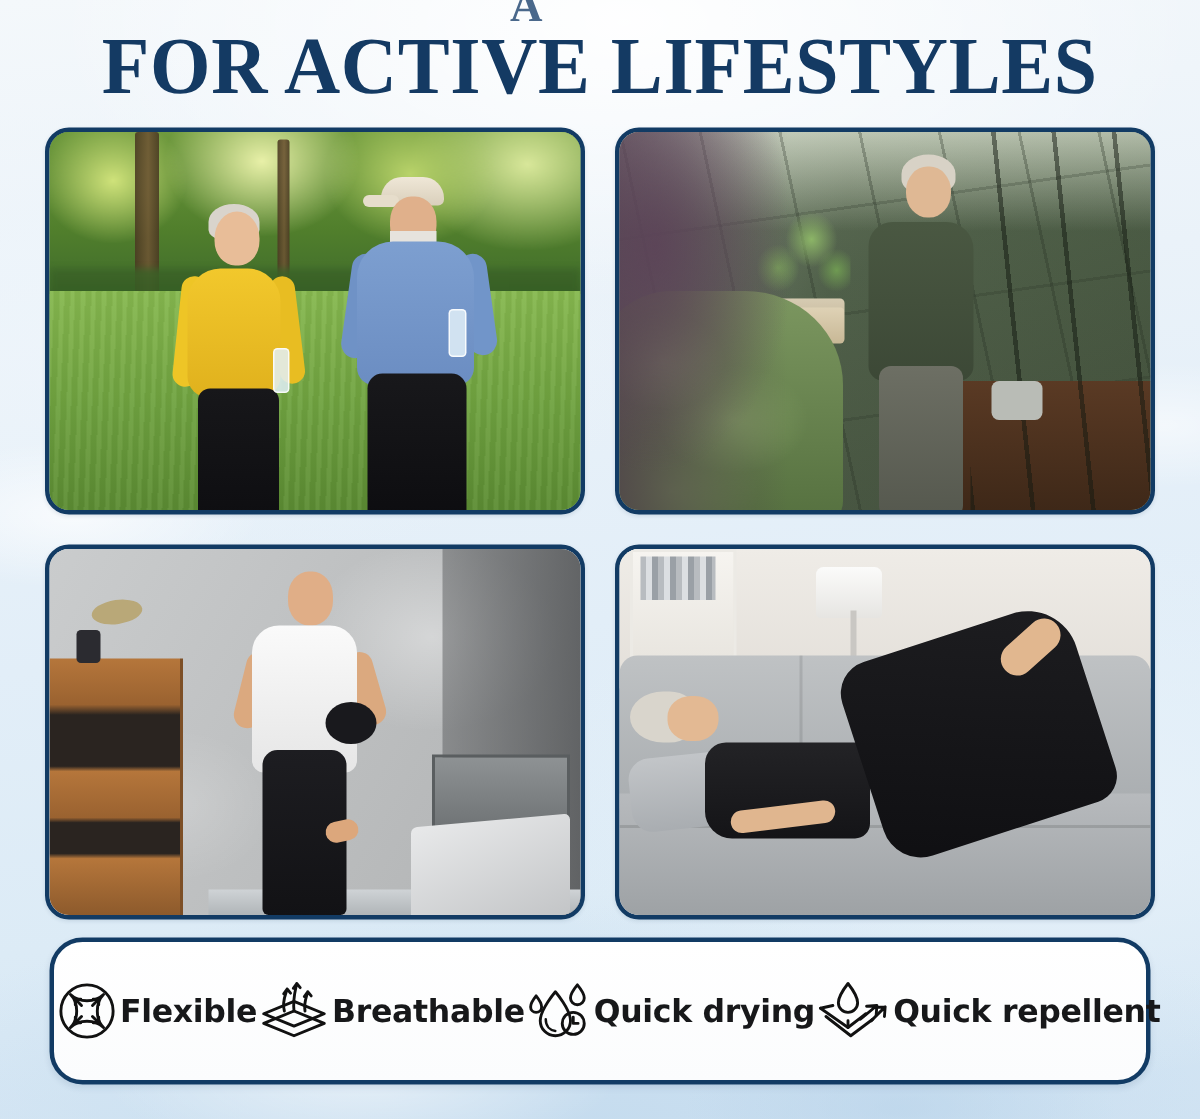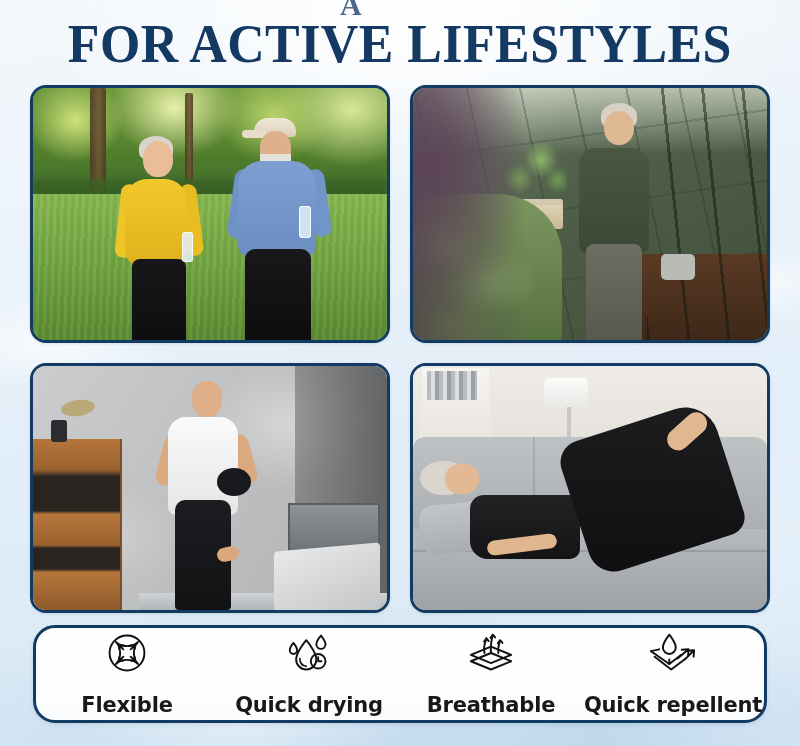--- a/index.html
+++ b/index.html
@@ -257,24 +257,24 @@
     border: 3px solid #123b64;
     border-radius: 22px;
     display: flex;
     align-items: center;
     box-shadow: 0 2px 4px rgba(20,50,85,0.10);
   }
   .feature {
     flex: 1 1 0;
     height: 100%;
     display: flex;
-    flex-direction: column;
+    flex-direction: row;
     align-items: center;
     justify-content: center;
-    gap: 18px;
+    gap: 0;
   }
   .feature .ficon { height: 44px; display:flex; align-items:center; justify-content:center; }
   .feature .flabel {
     font-family: "DejaVu Sans", sans-serif;
     font-weight: 700;
     font-size: 21px;
     color: #17181a;
     letter-spacing: -0.2px;
     white-space: nowrap;
   }
@@ -387,43 +387,43 @@
           <path d="M28 20 L32.5 15.5 M32.5 15.5 L28.5 15.5 M32.5 15.5 L32.5 19.5"></path>
           <path d="M20 28 L15.5 32.5 M15.5 32.5 L19.5 32.5 M15.5 32.5 L15.5 28.5"></path>
           <path d="M28 28 L32.5 32.5 M32.5 32.5 L28.5 32.5 M32.5 32.5 L32.5 28.5"></path>
         </svg>
       </div>
       <div class="flabel">Flexible</div>
     </div>
 
     <div class="feature">
       <div class="ficon">
+        <svg width="50" height="44" viewBox="0 0 54 48" fill="none" stroke="#111" stroke-width="2.1" stroke-linecap="round" stroke-linejoin="round">
+          <path d="M5 26 L27 17 L49 26 L27 35 Z"></path>
+          <path d="M5 33 L27 24 L49 33 L27 42 Z"></path>
+          <path d="M20 24 C18 17 21 12 22 8 M22 8 L19.5 11.5 M22 8 L24.5 11"></path>
+          <path d="M27 24 C26 15 28 9 29 4 M29 4 L26.5 7.5 M29 4 L31.5 7"></path>
+          <path d="M35 24 C34 18 36 14 37 10 M37 10 L34.5 13.5 M37 10 L39.5 13"></path>
+        </svg>
+      </div>
+      <div class="flabel">Breathable</div>
+    </div>
+
+    <div class="feature">
+      <div class="ficon">
         <svg width="46" height="44" viewBox="0 0 50 48" fill="none" stroke="#111" stroke-width="2.1" stroke-linecap="round" stroke-linejoin="round">
           <path d="M22 10 C22 10 33 23 33 31 A11 11 0 0 1 11 31 C11 23 22 10 22 10 Z"></path>
           <path d="M15 30 C15 35 18 38 22 38.5" stroke-width="1.8"></path>
           <path d="M38 5 C38 5 43 11 43 14.5 A5 5 0 0 1 33 14.5 C33 11 38 5 38 5 Z"></path>
           <path d="M8 13 C8 13 12 18 12 21 A4 4 0 0 1 4 21 C4 18 8 13 8 13 Z"></path>
           <circle cx="35" cy="33" r="8"></circle>
           <path d="M35 28.5 L35 33 L38.5 33"></path>
         </svg>
       </div>
       <div class="flabel">Quick drying</div>
-    </div>
-
-    <div class="feature">
-      <div class="ficon">
-        <svg width="50" height="44" viewBox="0 0 54 48" fill="none" stroke="#111" stroke-width="2.1" stroke-linecap="round" stroke-linejoin="round">
-          <path d="M5 26 L27 17 L49 26 L27 35 Z"></path>
-          <path d="M5 33 L27 24 L49 33 L27 42 Z"></path>
-          <path d="M20 24 C18 17 21 12 22 8 M22 8 L19.5 11.5 M22 8 L24.5 11"></path>
-          <path d="M27 24 C26 15 28 9 29 4 M29 4 L26.5 7.5 M29 4 L31.5 7"></path>
-          <path d="M35 24 C34 18 36 14 37 10 M37 10 L34.5 13.5 M37 10 L39.5 13"></path>
-        </svg>
-      </div>
-      <div class="flabel">Breathable</div>
     </div>
 
     <div class="feature">
       <div class="ficon">
         <svg width="52" height="44" viewBox="0 0 56 48" fill="none" stroke="#111" stroke-width="2.1" stroke-linecap="round" stroke-linejoin="round">
           <path d="M24 4 C24 4 31 13 31 18 A7 7 0 0 1 17 18 C17 13 24 4 24 4 Z"></path>
           <path d="M4 22 L24 36 L37 26"></path>
           <path d="M4 22 L13 20 M24 36 L24 31"></path>
           <path d="M8 28 L26 42 L42 30"></path>
           <path d="M33 30 L45 20 M45 20 L37.5 20.5 M45 20 L44.5 27"></path>

